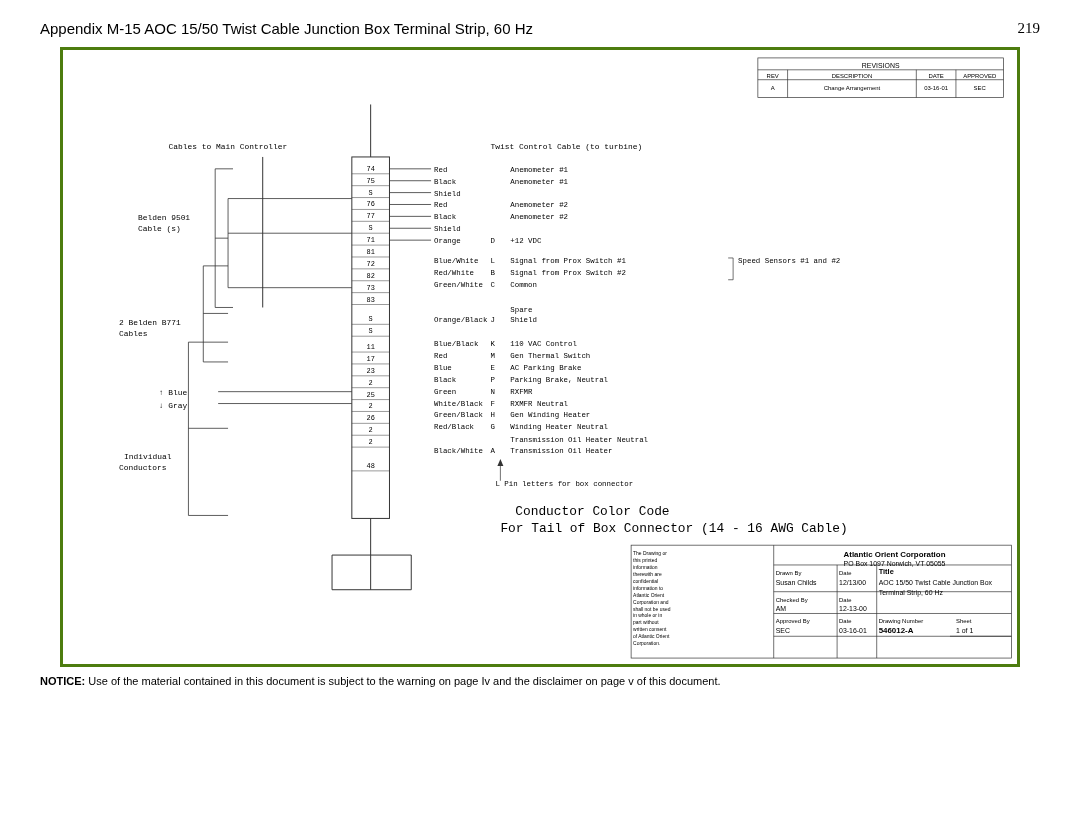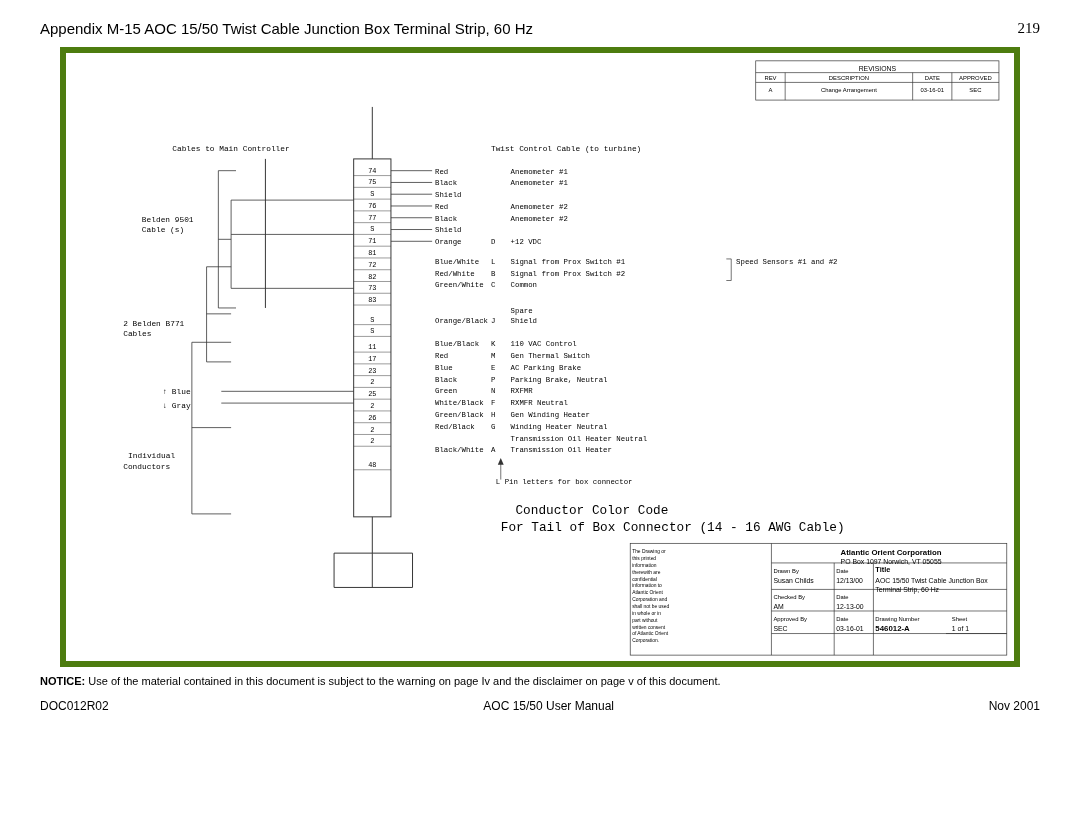--- a/index.html
+++ b/index.html
@@ -25,21 +25,21 @@
     .page-title {
       font-size: 15px;
       font-weight: normal;
       font-family: Arial, sans-serif;
     }
     .page-number {
       font-size: 15px;
       font-family: Liberation Serif, serif;
     }
     .diagram-container {
-      border: 6px solid #4d7c0f;
+      border: 3px solid #4d7c0f;
       width: 960px;
       height: 620px;
       position: relative;
       margin: 0 auto;
       background: #fff;
     }
 
     
     .diagram-svg {
       position: absolute;
@@ -356,18 +356,13 @@
       <line x1="894" y1="592" x2="956" y2="592" stroke="#333" stroke-width="0.7"></line>
 
     </svg>
   </div>
 
   <div class="notice-text">
     <span class="notice-label">NOTICE:</span>
     <span>   Use of the material contained in this document is subject to the warning on page Iv and the disclaimer on page v of this document.</span>
   </div>
 
-  <div class="page-footer">
-    <span>DOC012R02</span>
-    <span>AOC 15/50 User Manual</span>
-    <span>Nov 2001</span>
-  </div>
 </div>
 
 </body></html>

